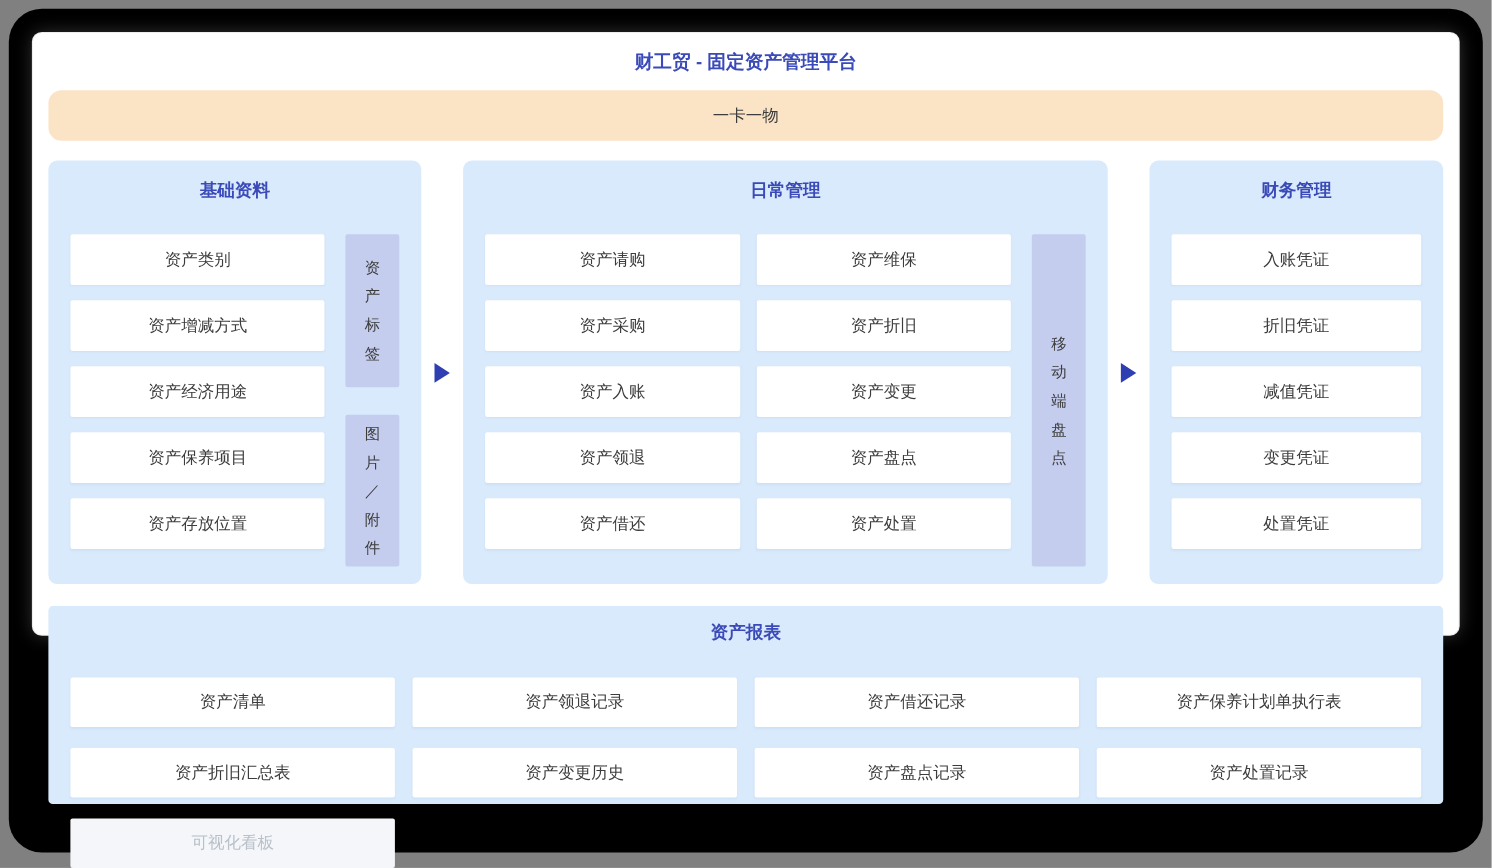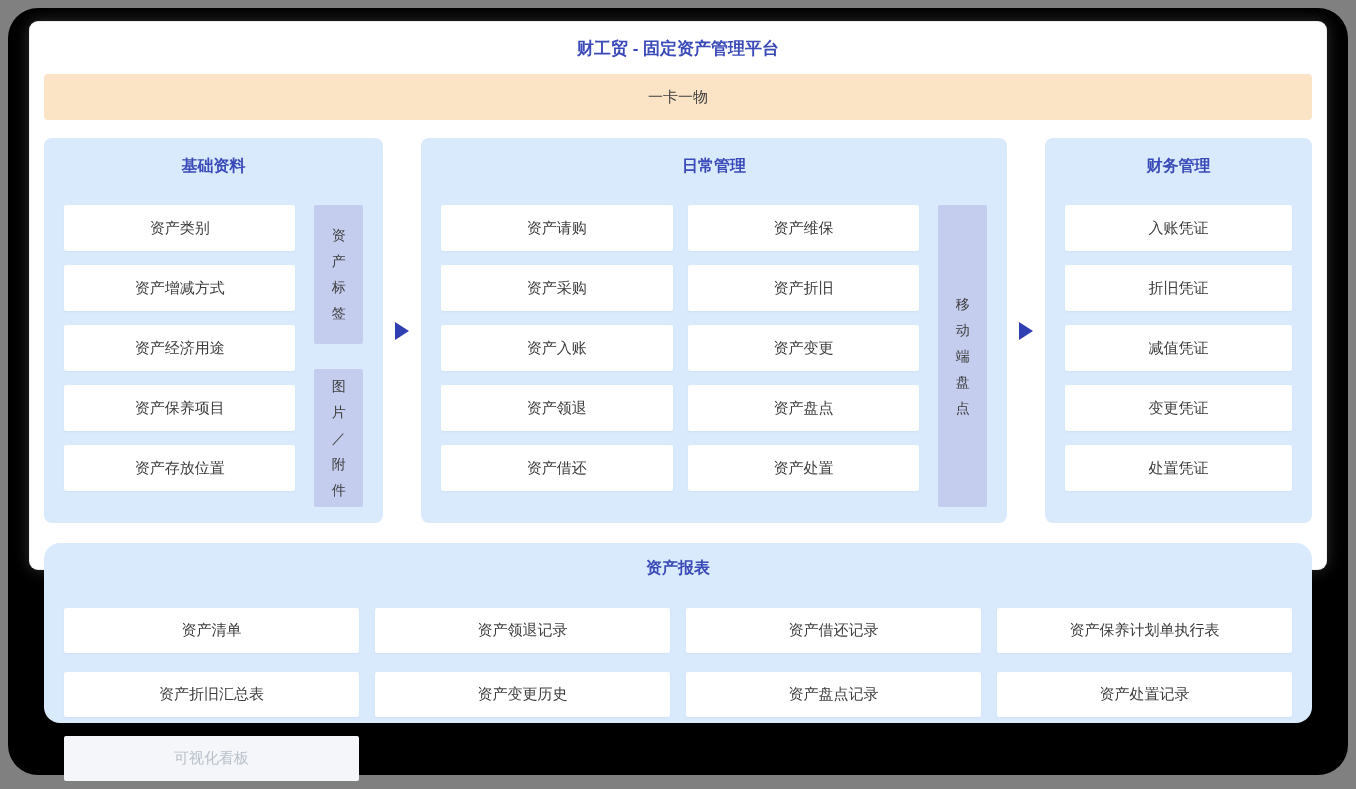--- a/index.html
+++ b/index.html
@@ -16,31 +16,31 @@
   body{
     width:1356px;height:789px;position:relative;overflow:hidden;
     background:#808080;
     font-family:"Liberation Sans","DejaVu Sans",sans-serif;
   }
   .frame{
     position:absolute;left:8px;top:8px;right:8px;bottom:14px;
     background:#000;border-radius:30px;
   }
   .card{
-    position:absolute;left:30px;top:22px;width:1296px;height:547px;
+    position:absolute;left:30px;top:30px;width:1296px;height:547px;
     background:#fff;border-radius:8px;box-sizing:border-box;
     padding:0 14px;
     box-shadow:0 0 0 1px #ececec, 0 0 16px rgba(255,255,255,.22);
   }
   .title-bar{
     height:52px;display:flex;align-items:center;justify-content:center;
     font-size:17px;font-weight:bold;color:var(--accent);
   }
   .banner{
-    height:46px;border-radius:4px;background:var(--banner-bg);
+    height:46px;border-radius:12px;background:var(--banner-bg);
     display:flex;align-items:center;justify-content:center;
     font-size:15px;color:var(--item-text);
   }
   .main-row{display:flex;margin-top:18px;height:385px;border-radius:13px;}
   .panel{
     background:var(--panel-bg);border-radius:8px;box-sizing:border-box;
     padding:17px 20px 0 20px;
   }
   .panel-title,.reports-title{
     text-align:center;font-size:16px;font-weight:bold;color:var(--accent);
@@ -70,21 +70,21 @@
     display:flex;align-items:center;justify-content:center;
   }
   .strip-label{
     width:16px;font-size:14px;line-height:26px;color:var(--item-text);
     text-align:center;word-break:break-all;
   }
   .col-gap{width:15px;}
   .finance-body{justify-content:center;}
   .reports-panel{
     margin-top:20px;height:180px;background:var(--panel-bg);
-    border-radius:16px;box-sizing:border-box;padding:14px 20px 0 20px;
+    border-radius:4px;box-sizing:border-box;padding:14px 20px 0 20px;
   }
   .reports-grid{
     margin-top:29px;display:grid;
     grid-template-columns:repeat(4,1fr);
     gap:19px 16px;
   }
   .reports-grid .box{height:45px;}
 </style>
 </head>
 <body>

